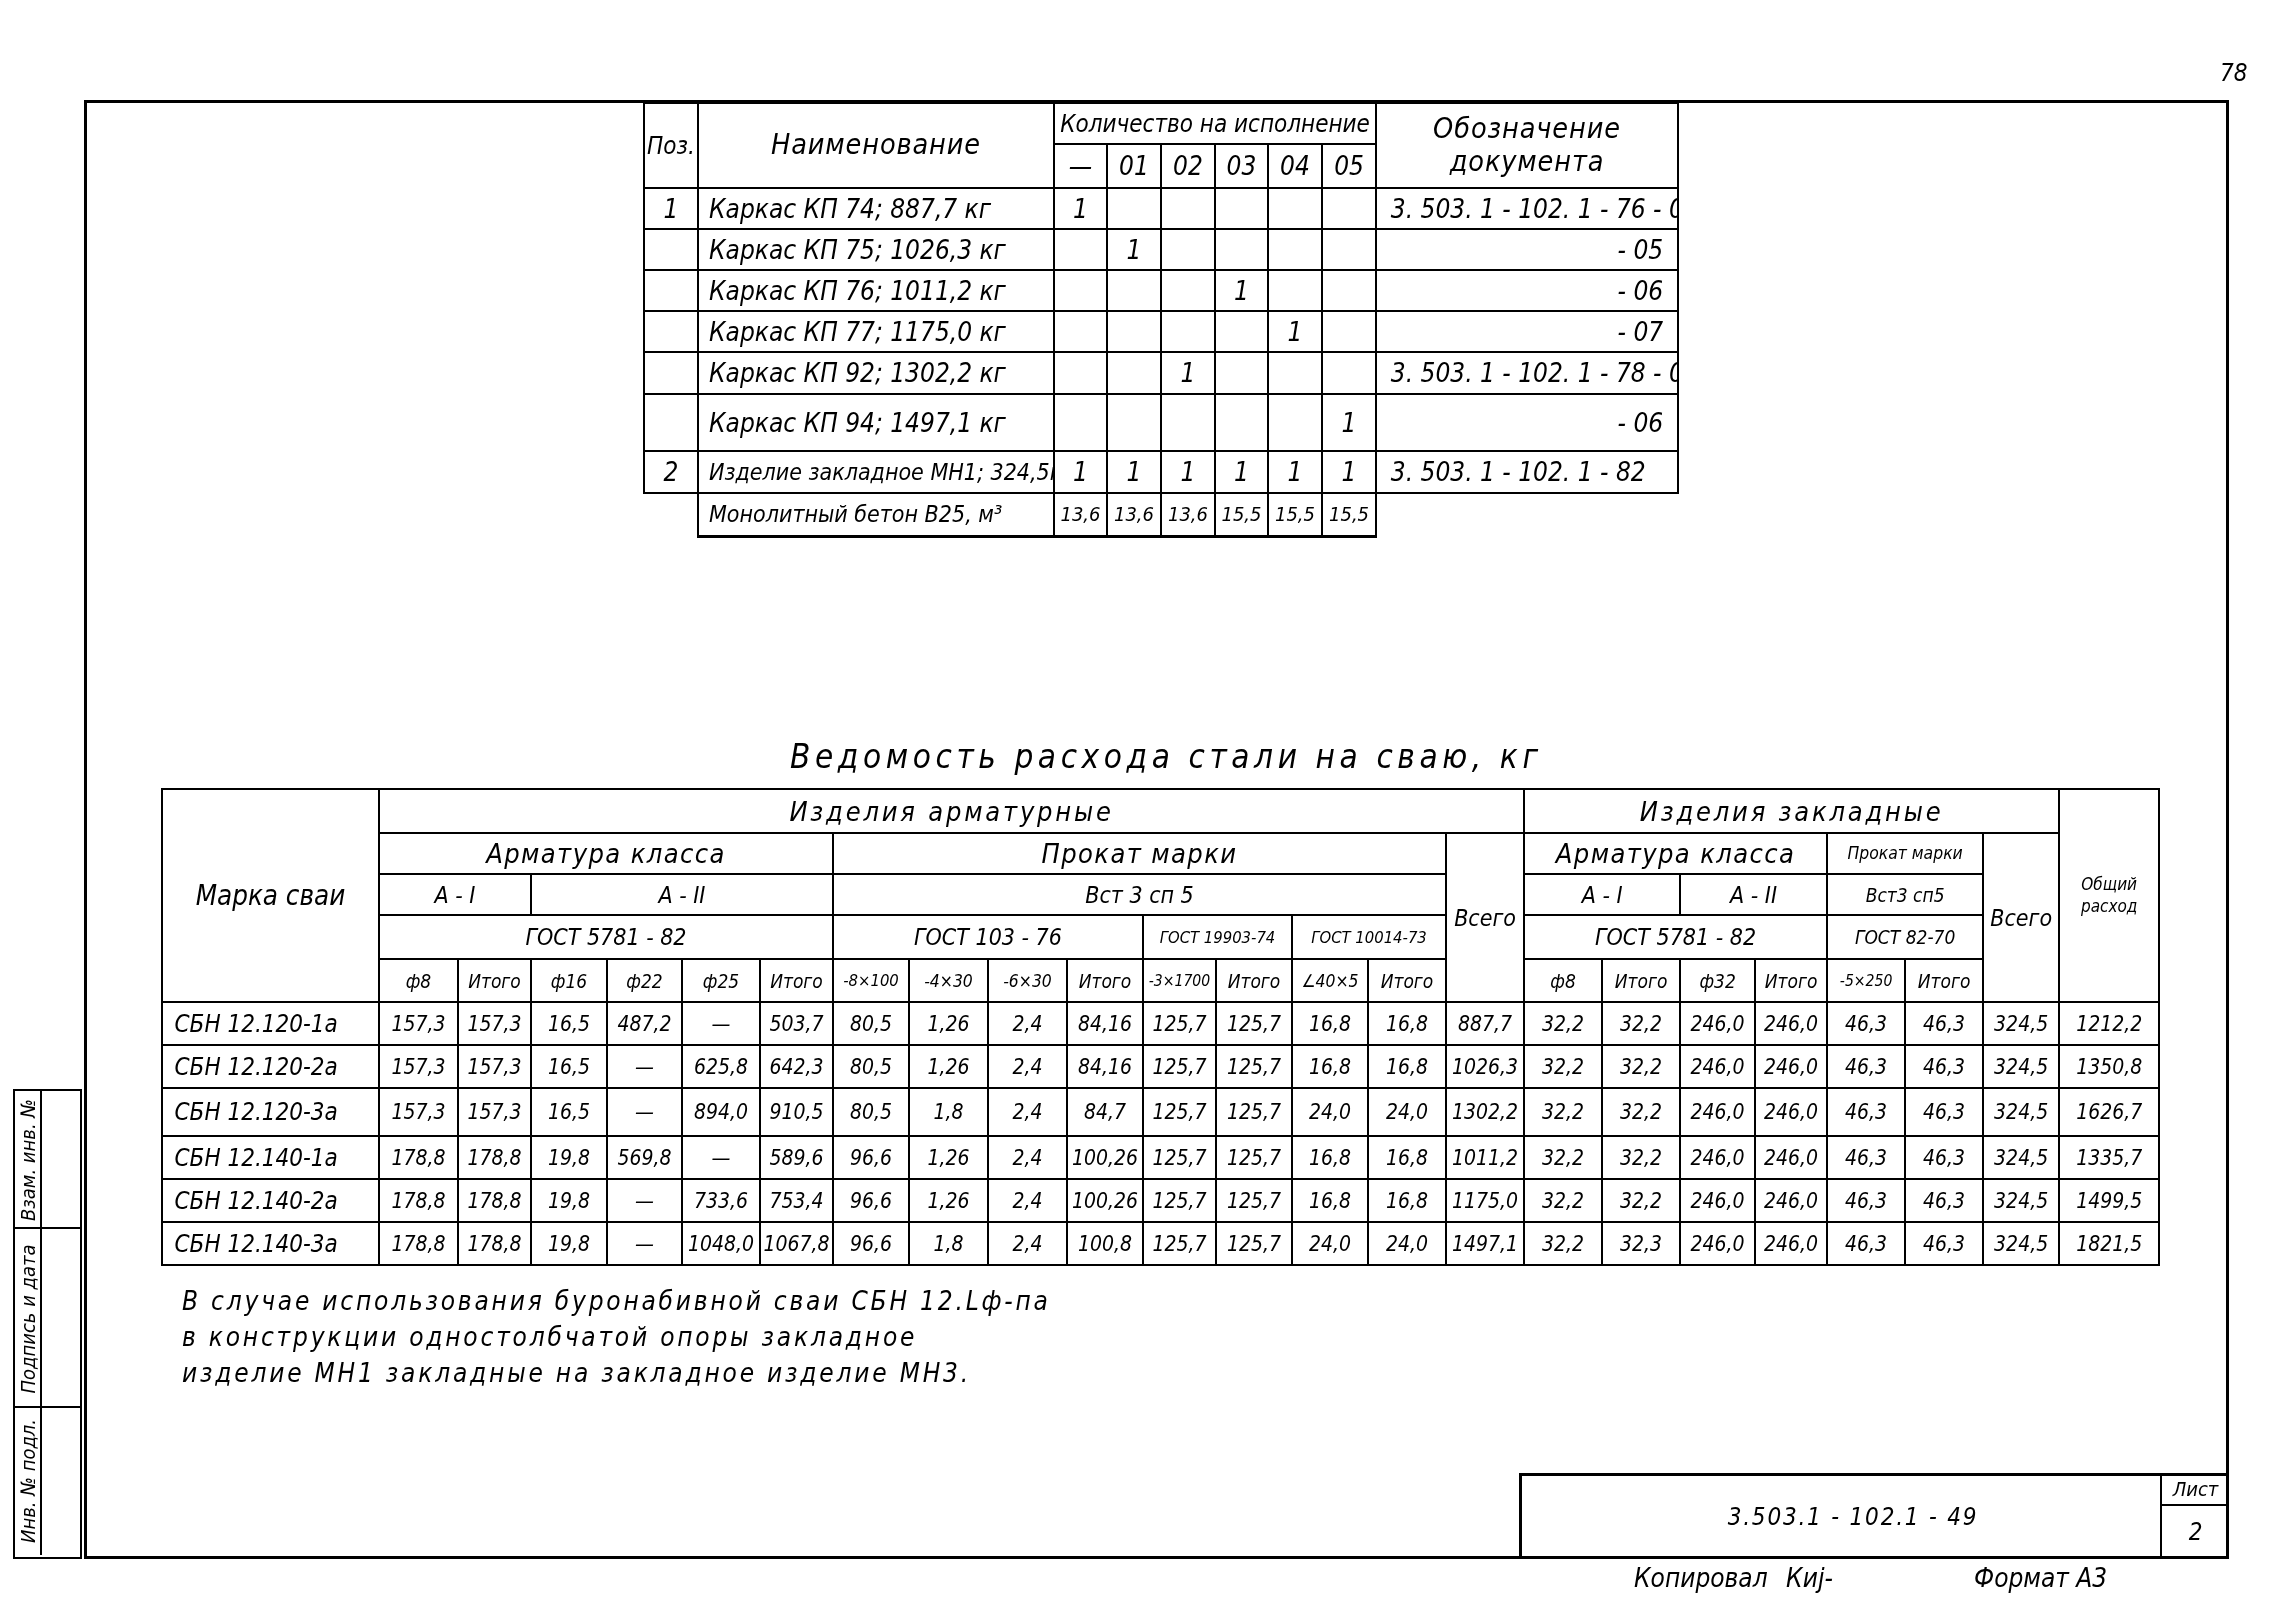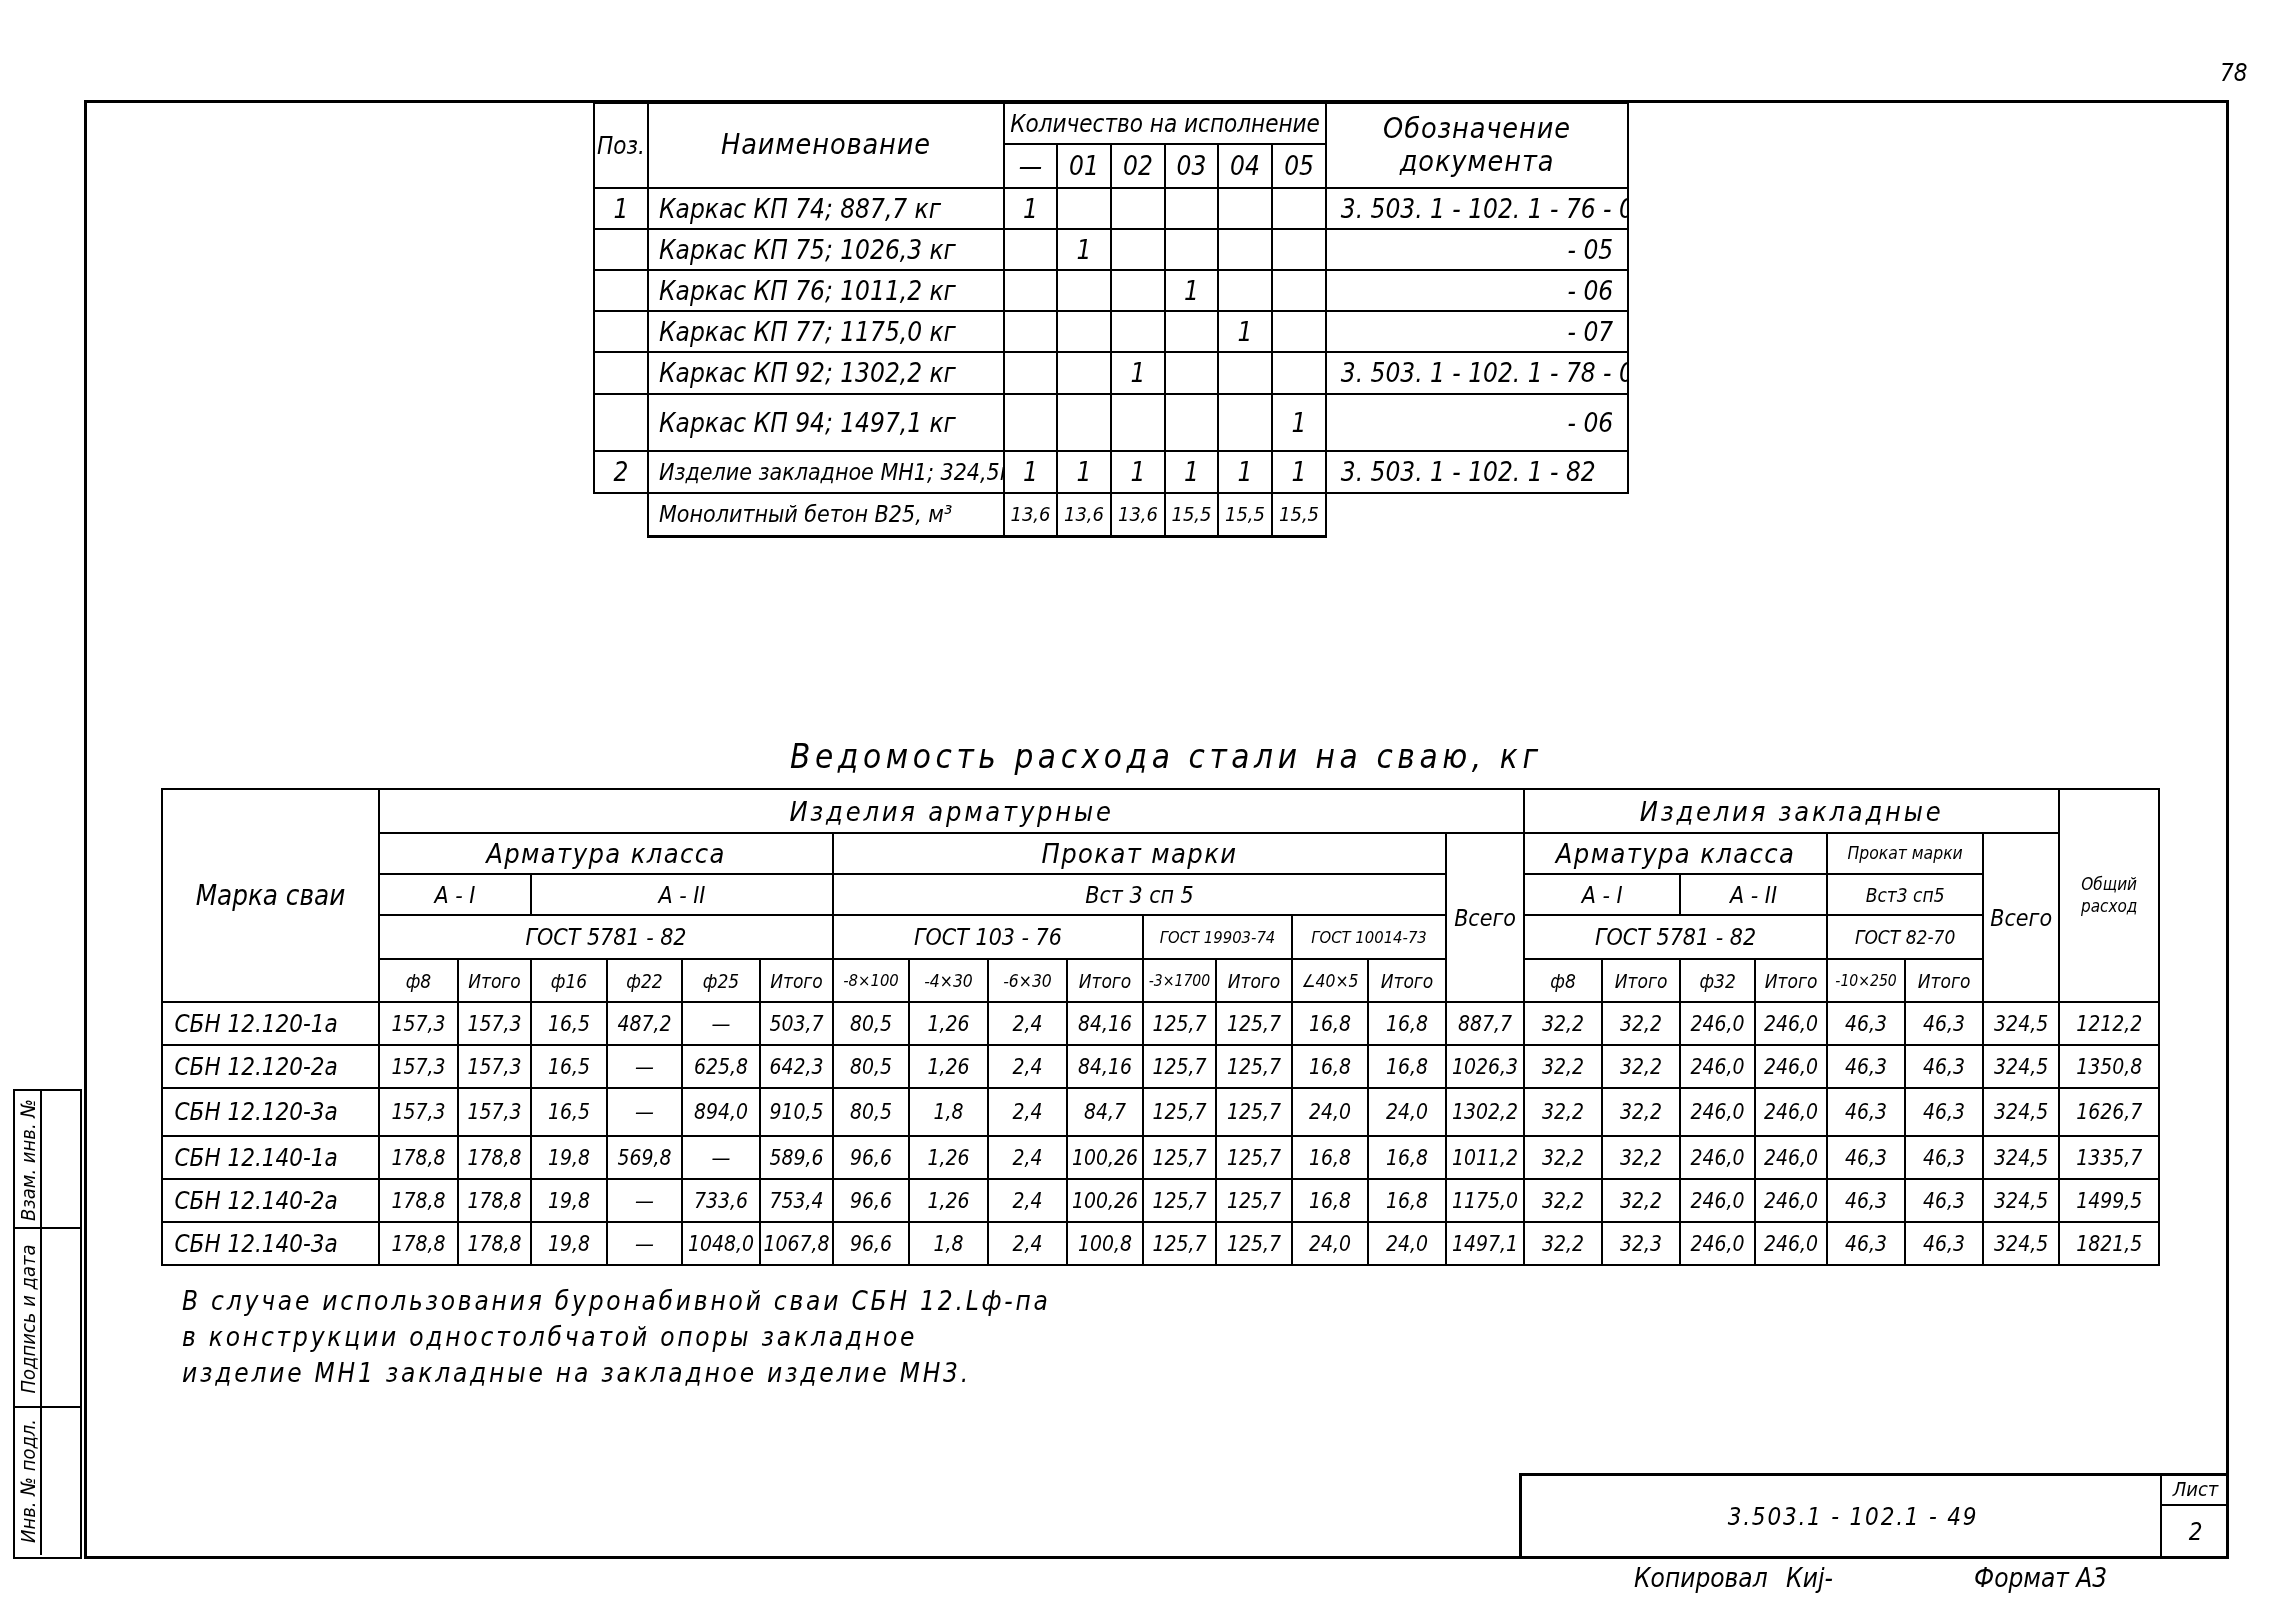--- a/index.html
+++ b/index.html
@@ -43,21 +43,21 @@
   .side .lbl { position:absolute; left:13.3px; transform:translate(-50%,-50%) rotate(-90deg); white-space:nowrap; font-size:20px; font-style:italic; }
   .side .blank { position:absolute; left:27px; width:39px; border-bottom:2.3px solid #000; box-sizing:border-box; }
 </style>
 </head>
 <body>
 
 <div class="abs it" style="left:2220px; top:59px; font-size:24px;">78</div>
 
 <div class="frame"></div>
 
-<table class="grid top" style="left:593px; top:102px; width:1034px;">
+<table class="grid top" style="left:643px; top:102px; width:1034px;">
   <colgroup>
     <col style="width:54px">
       <col style="width:356px">
     <col style="width:53px">
       <col style="width:54px">
       <col style="width:54px">
     <col style="width:53px">
       <col style="width:54px">
       <col style="width:54px">
     <col style="width:302px">
@@ -240,21 +240,21 @@
     <td class="h4" style="font-size:17.4px">-6×30</td>
     <td class="h4">Итого</td>
     <td class="h4" style="font-size:15.6px">-3×1700</td>
     <td class="h4">Итого</td>
     <td class="h4" style="font-size:17.4px">∠40×5</td>
     <td class="h4">Итого</td>
     <td class="h4">ф8</td>
     <td class="h4">Итого</td>
     <td class="h4">ф32</td>
     <td class="h4">Итого</td>
-    <td class="h4" style="font-size:15.6px">-10×250</td>
+    <td class="h4" style="font-size:15.6px">-5×250</td>
     <td class="h4">Итого</td>
   </tr>
 
   <tr style="height:43px">
     <td class="rowname">СБН 12.120-1а</td>
     <td>157,3</td>
     <td>157,3</td>
     <td>16,5</td>
     <td>487,2</td>
     <td>—</td>

